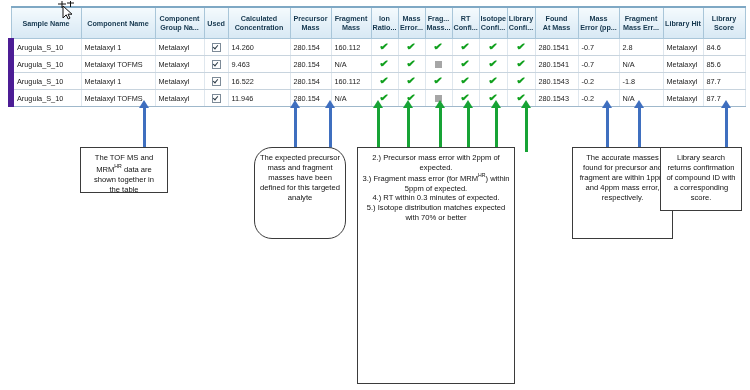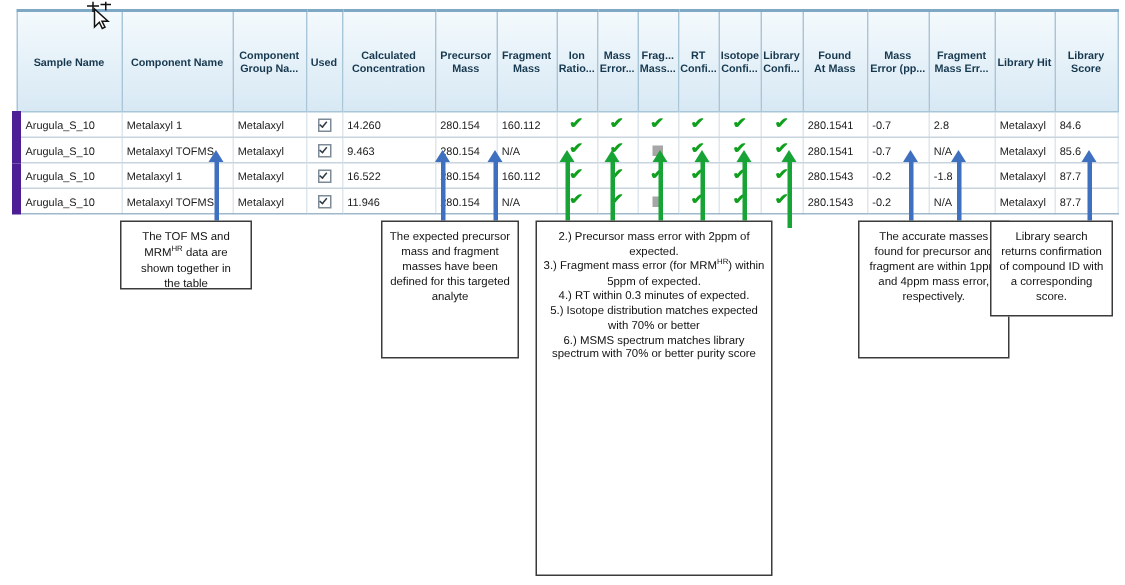--- a/index.html
+++ b/index.html
@@ -26,21 +26,21 @@
     background: #ffffff;
   }
   #results-table th {
     background: linear-gradient(to bottom, #f4fafd 0%, #e4f0f8 55%, #d8e9f4 100%);
     border: 1px solid #a9c6d9;
     border-top: 2px solid #7fa8c4;
     color: #16384f;
     font-size: 7.2px;
     font-weight: bold;
     line-height: 1.25;
-    padding: 20px 1px;
+    padding: 2px 1px;
     text-align: center;
     vertical-align: middle;
     height: 26px;
     overflow: hidden;
     white-space: normal;
     margin-left: 40px;
   }
   #results-table td {
     border-left: 1px solid #dfe7ee;
     border-right: 1px solid #dfe7ee;
@@ -347,30 +347,29 @@
     </div>
   </div>
 
 <div class="callout" id="callout-tof-mrm" style="left:80px; top:147px; width:88px; height:46px;">
   <p><span>The TOF MS and</span><br>
      <span>MRM</span><sup>HR</sup><span> data are</span><br>
      <span>shown together in</span><br>
      <span>the table</span></p>
 </div>
 
-<div class="callout" id="callout-expected-masses" style="left:254px; top:147px; width:92px; height:92px;">
+<div class="callout" id="callout-expected-masses" style="left:254px; top:147px; width:92px; height:92px;border-radius:18px;">
   <p>The expected precursor mass and fragment masses have been defined for this targeted analyte</p>
 </div>
 
 <div class="callout" id="callout-green-checks" style="left:357px; top:147px; width:158px; height:237px; line-height:1.28;">
   <p>2.) Precursor mass error with 2ppm of expected.</p>
   <p>3.) Fragment mass error (for MRM<sup>HR</sup>) within  5ppm of expected.</p>
   <p>4.) RT within 0.3 minutes of expected.</p>
   <p>5.) Isotope distribution matches expected with 70% or better</p>
-  <p>6.) MSMS spectrum matches library spectrum with 70% or better purity score</p>
 </div>
 
 <div class="callout" id="callout-accurate-masses" style="left:552px; top:147px; width:101px; height:92px;margin-left:20px;">
   <p>The accurate masses found for precursor and fragment are within  1ppm and 4ppm mass error, respectively.</p>
 </div>
 
 <div class="callout" id="callout-library-search" style="left:660px; top:147px; width:82px; height:64px;">
   <p>Library search returns confirmation of compound ID with a corresponding score.</p>
 </div>
 

